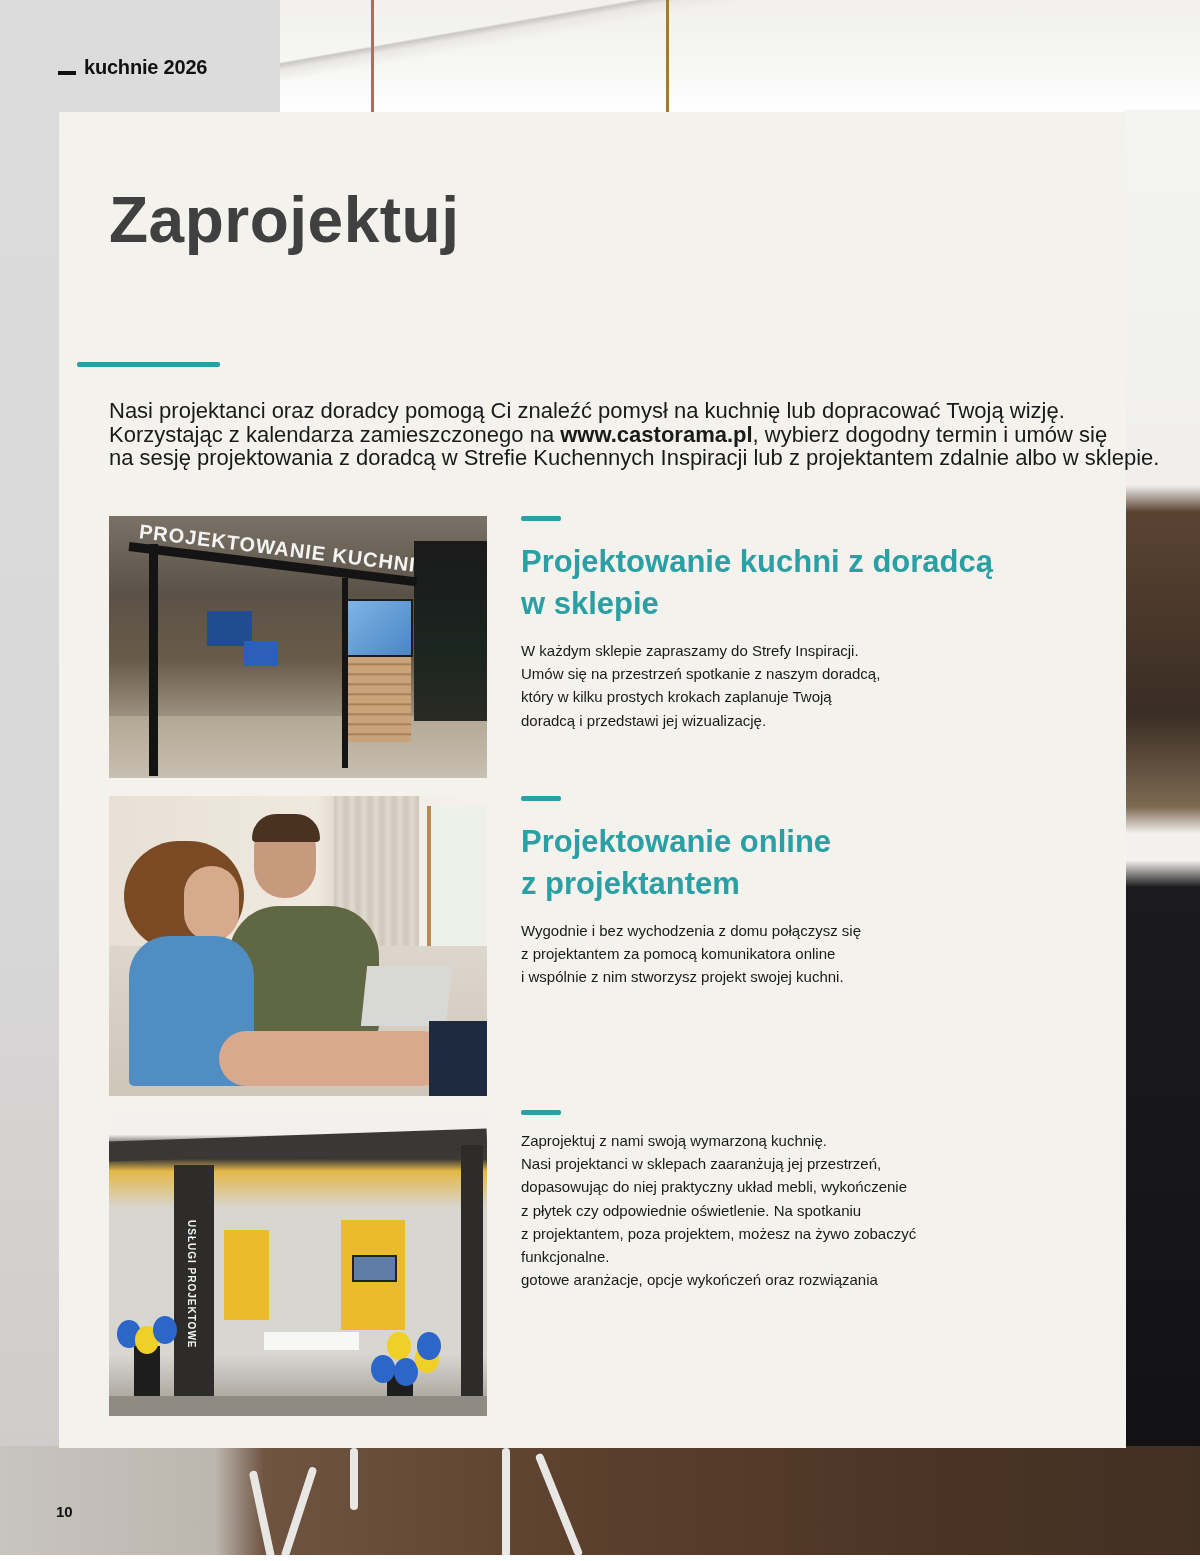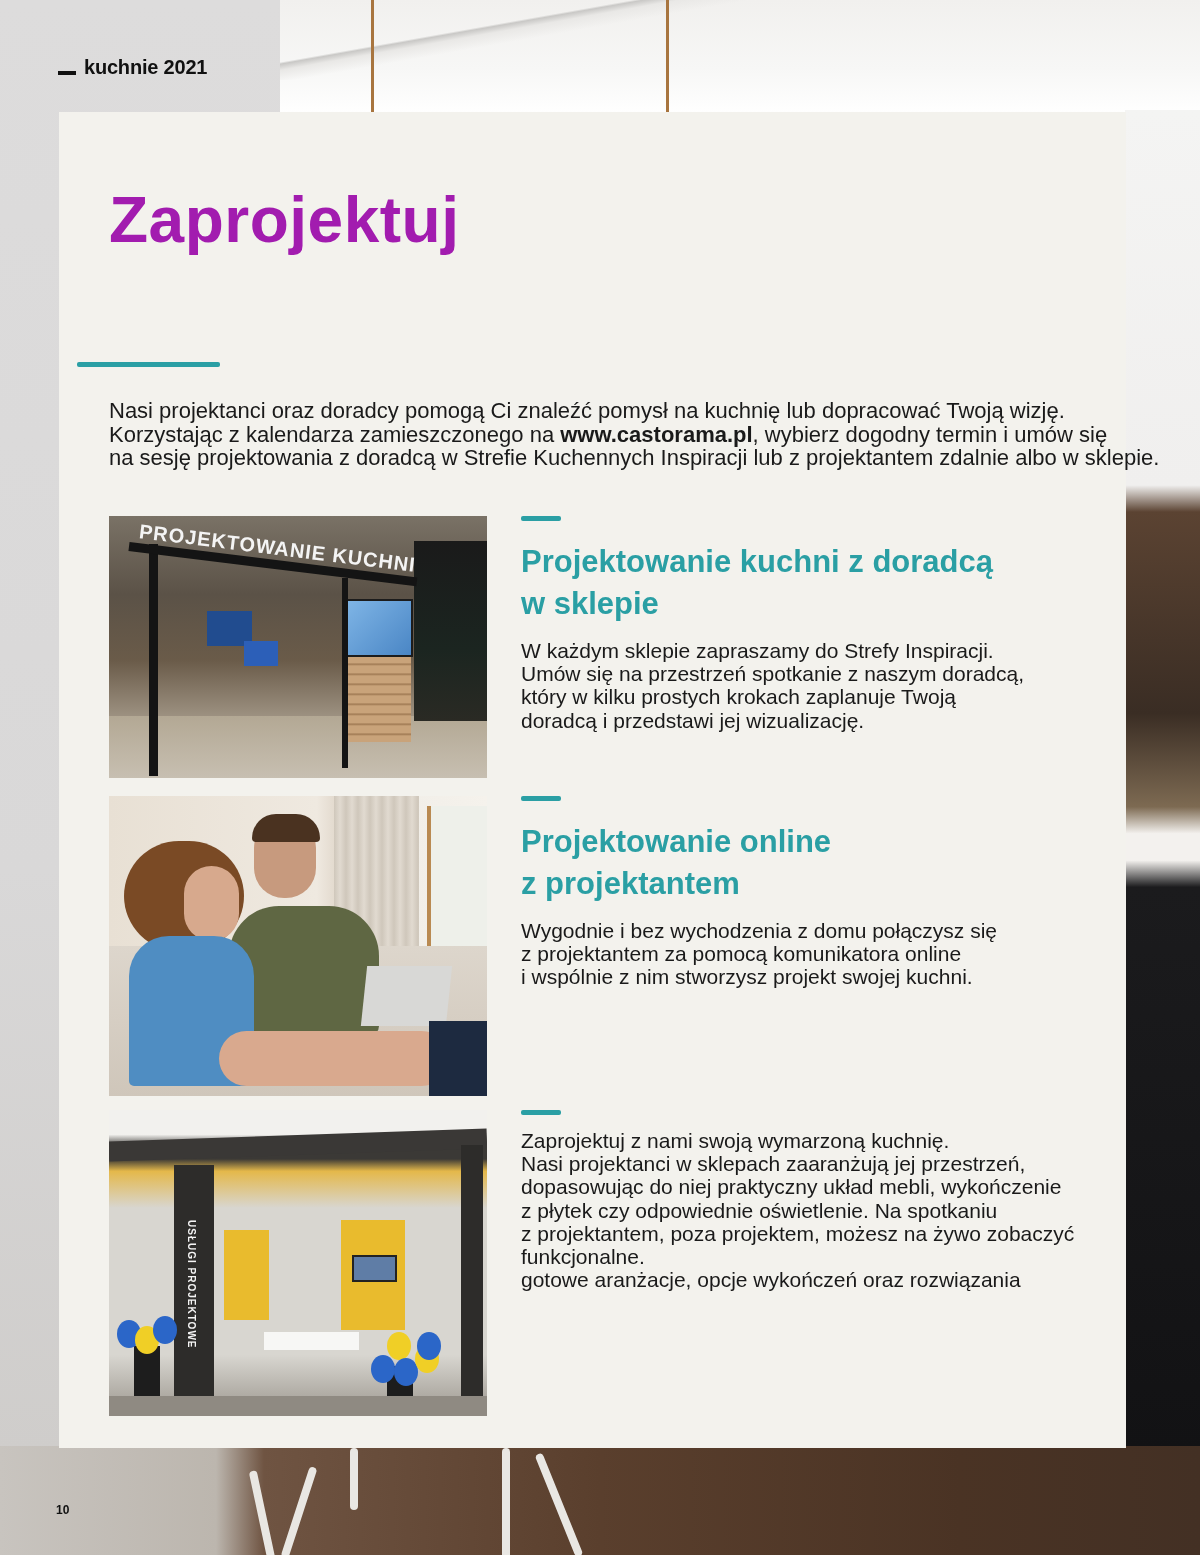--- a/index.html
+++ b/index.html
@@ -24,41 +24,41 @@
   .bg-rope.r2 { left: 666px; }
   .bg-floor { position: absolute; left: 0; top: 1446px; width: 1200px; height: 115px;
     background: linear-gradient(90deg, #c8c4bf 0%, #bcb6ae 18%, #6f5442 22%, #5a3f2d 50%, #4a3324 80%, #433024 100%); }
   .bg-chair { position: absolute; width: 8px; background: #e9e7e3; border-radius: 4px; }
   .bg-shadow { position: absolute; left: 0; top: 1555px; width: 1200px; height: 6px; background: #ffffff; }
 
   
   .running-head { position: absolute; left: 58px; top: 56px; display: flex; align-items: center; gap: 8px; }
   .running-head .dash { width: 18px; height: 4px; background: #111; margin-top: 10px; }
   .running-head .label { font-size: 20px; font-weight: 700; color: #111; letter-spacing: -0.2px; }
-  .page-number { position: absolute; left: 56px; top: 1503px; font-size: 12px; font-weight: 700; color: #111; }
+  .page-number { position: absolute; left: 56px; top: 1503px; font-size: 15px; font-weight: 700; color: #111; }
 
   
   .panel { position: absolute; left: 59px; top: 112px; width: 1067px; height: 1336px; background: #f3f2ed; }
 
-  .title { position: absolute; left: 50px; top: 68px; color: #a21caf; font-weight: 700;
+  .title { position: absolute; left: 50px; top: 68px; color: #404040; font-weight: 700;
     font-size: 64px; line-height: 80px; letter-spacing: 0.5px; }
   .title span { display: block; }
   .title-rule { position: absolute; left: 18px; top: 250px; width: 143px; height: 5px; background: #2a9fa4; border-radius: 2px; }
 
   .intro { position: absolute; left: 50px; top: 287px; width: 1000px; font-size: 22px; line-height: 23.5px; color: #1a1a1a; }
   .intro p { white-space: nowrap; }
   .intro b { font-weight: 700; }
 
   .section { position: absolute; left: 50px; width: 990px; }
   .section .photo { position: absolute; left: 0; top: 0; width: 378px; overflow: hidden; }
   .section .text { position: absolute; left: 412px; top: 0; width: 570px; }
   .section .accent { width: 40px; height: 5px; background: #2a9fa4; border-radius: 2px; }
   .section h2 { margin-top: 20px; color: #2a9fa4; font-size: 31px; line-height: 42px; font-weight: 700; }
   .section h2 span { display: block; white-space: nowrap; }
-  .section .body { margin-top: 14px; font-size: 21px; line-height: 23.2px; color: #1a1a1a; }
+  .section .body { margin-top: 14px; font-size: 15px; line-height: 23.2px; color: #1a1a1a; }
   .section .body span { display: block; white-space: nowrap; }
 
   
   .ph1 { height: 262px; background: linear-gradient(180deg, #7a7266 0%, #5b5247 30%, #6a5b49 55%, #a59a8a 80%, #c3bbb0 100%); position: relative; }
   .ph1 .sign { position: absolute; left: 30px; top: 4px; width: 240px; height: 26px; color: #f4f4f4; font-weight: 700; font-size: 20px;
     letter-spacing: 1px; transform: rotate(7deg); transform-origin: left; white-space: nowrap; }
   .ph1 .frame-l { position: absolute; left: 40px; top: 28px; width: 9px; height: 232px; background: #141414; }
   .ph1 .frame-t { position: absolute; left: 20px; top: 26px; width: 290px; height: 9px; background: #141414; transform: rotate(7deg); transform-origin: left; }
   .ph1 .frame-r { position: absolute; left: 233px; top: 62px; width: 6px; height: 190px; background: #141414; }
   .ph1 .tv1 { position: absolute; left: 236px; top: 83px; width: 68px; height: 58px; background: linear-gradient(135deg, #7fb5e6, #4a86c5); border: 2px solid #1c1c1c; }
@@ -114,21 +114,21 @@
   <div class="bg-chair" style="left:258px;top:1470px;height:90px;transform:rotate(-12deg);"></div>
   <div class="bg-chair" style="left:295px;top:1465px;height:95px;transform:rotate(18deg);"></div>
   <div class="bg-chair" style="left:350px;top:1448px;height:62px;"></div>
   <div class="bg-chair" style="left:502px;top:1448px;height:112px;"></div>
   <div class="bg-chair" style="left:555px;top:1450px;height:110px;transform:rotate(-22deg);"></div>
   <div class="bg-shadow"></div>
 </div>
 
 <div class="running-head">
   <span class="dash"></span>
-  <span class="label">kuchnie 2021</span>
+  <span class="label">kuchnie 2026</span>
 </div>
 
 <div class="panel">
 
   <h1 class="title">
     <span>Zaprojektuj</span>
   </h1>
   <div class="title-rule"></div>
 
   <div class="intro">

